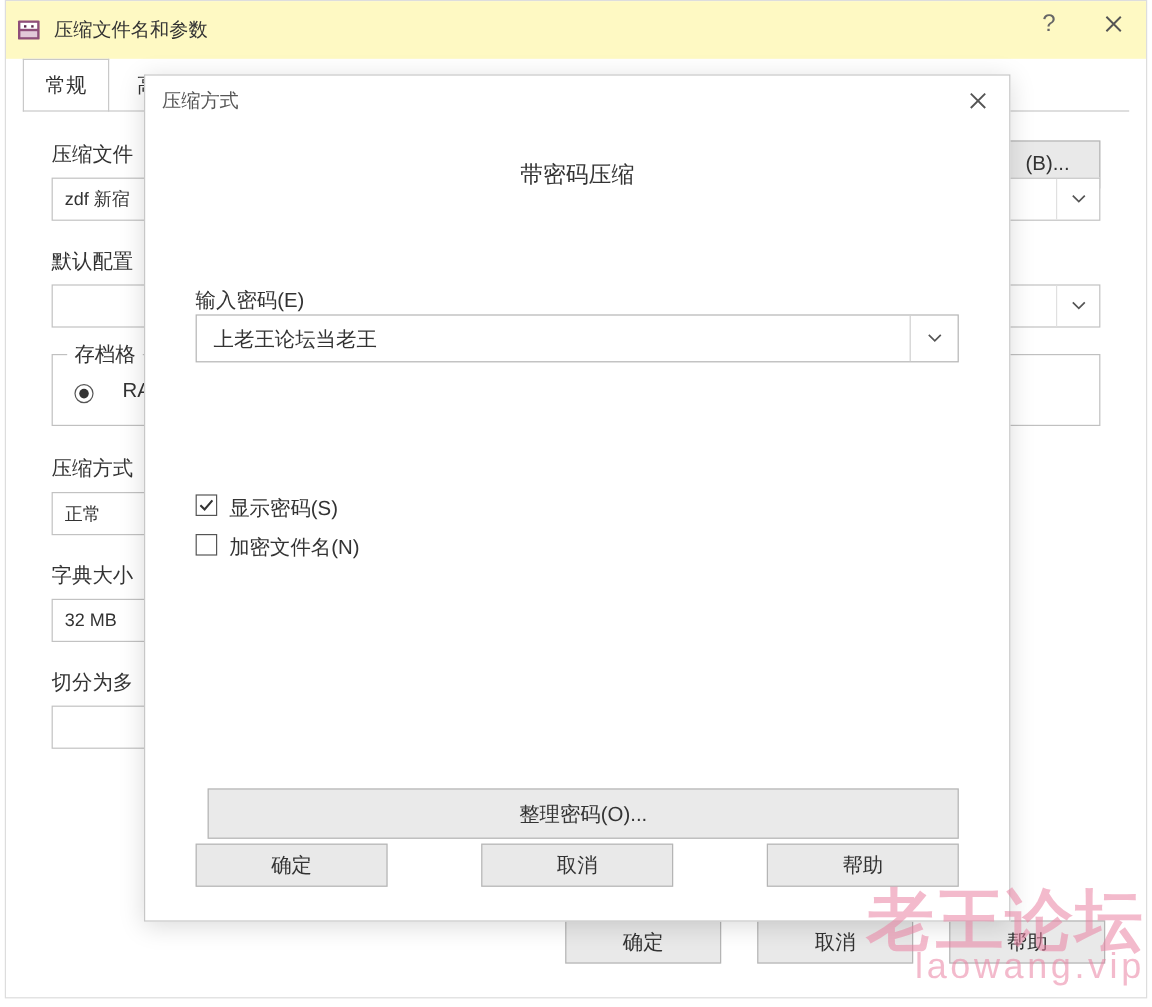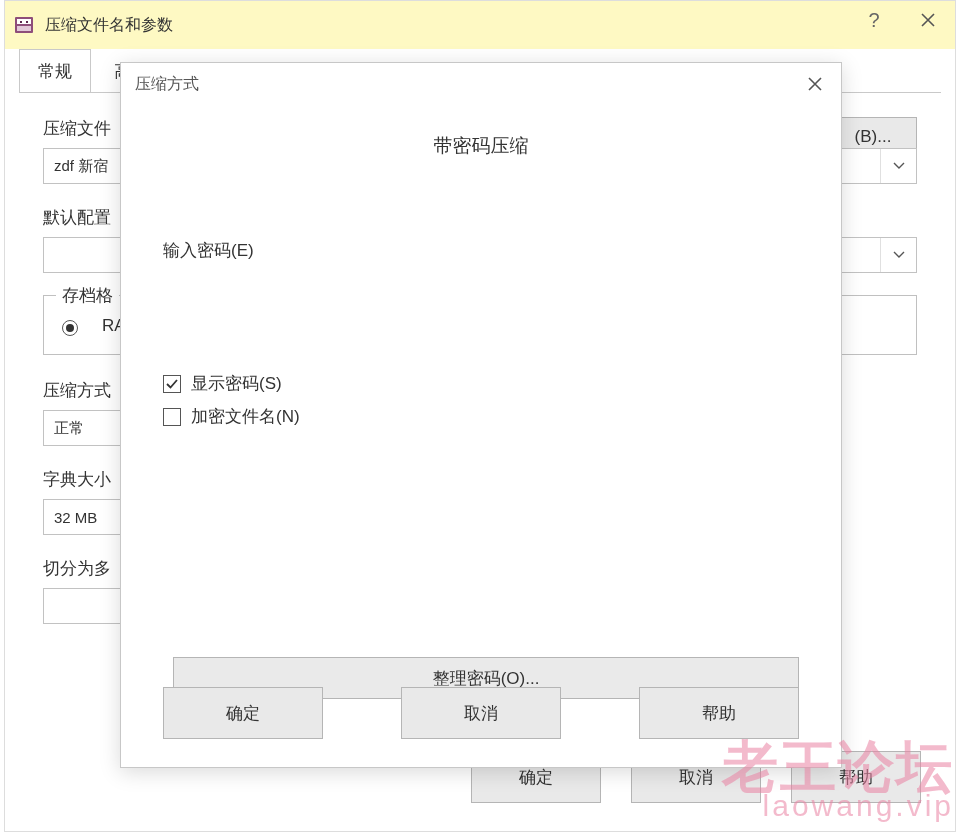--- a/index.html
+++ b/index.html
@@ -169,21 +169,21 @@
     position: absolute;
     bottom: 16px;
     left: 0; right: 0;
     display: flex;
     justify-content: flex-end;
     gap: 30px;
     padding-right: 20px;
   }
   .btn {
     min-width: 130px;
-    height: 52px;
+    height: 36px;
     border: 1px solid #b5b5b5;
     background: #e9e9e9;
     display: flex;
     align-items: center;
     justify-content: center;
     font-size: 17px;
     color: #333;
   }
 
   
@@ -236,21 +236,20 @@
   .modal-body .pw-combo .chev {
     position: absolute;
     right: 0; top: 0;
     width: 40px; height: 100%;
     border-left: 1px solid #d0d0d0;
     display: flex; align-items: center; justify-content: center;
   }
 
   .checkbox {
     display: flex;
-    align-items: center;
     gap: 10px;
     font-size: 17px;
     margin-bottom: 10px;
   }
   .checkbox .box {
     width: 18px; height: 18px;
     border: 1px solid #555;
     display: inline-flex;
     align-items: center; justify-content: center;
     font-size: 14px;
@@ -421,20 +420,28 @@
     <div class="close-x">
       <svg class="x-svg" viewBox="0 0 14 14">
           <path d="M1 1 L13 13 M13 1 L1 13" stroke="#555" stroke-width="1.6"></path>
         </svg>
     </div>
   </div>
   <div class="modal-body">
     <div class="heading">带密码压缩</div>
 
     <div class="pw-label">输入密码(E)</div>
+    <div class="pw-combo">
+      <span>上老王论坛当老王</span>
+      <span class="chev">
+        <svg class="chev-svg" viewBox="0 0 12 8">
+            <path d="M1 1 L6 6 L11 1" stroke="#555" stroke-width="1.4" fill="none"></path>
+          </svg>
+      </span>
+    </div>
 
     <div style="height:110px;"></div>
 
     <label class="checkbox">
       <span class="box">
         <svg width="12" height="12" viewBox="0 0 12 12">
             <path d="M1 6 L4.5 9.5 L11 2" stroke="#333" stroke-width="1.8" fill="none"></path>
           </svg>
       </span>
       <span>显示密码(S)</span>

